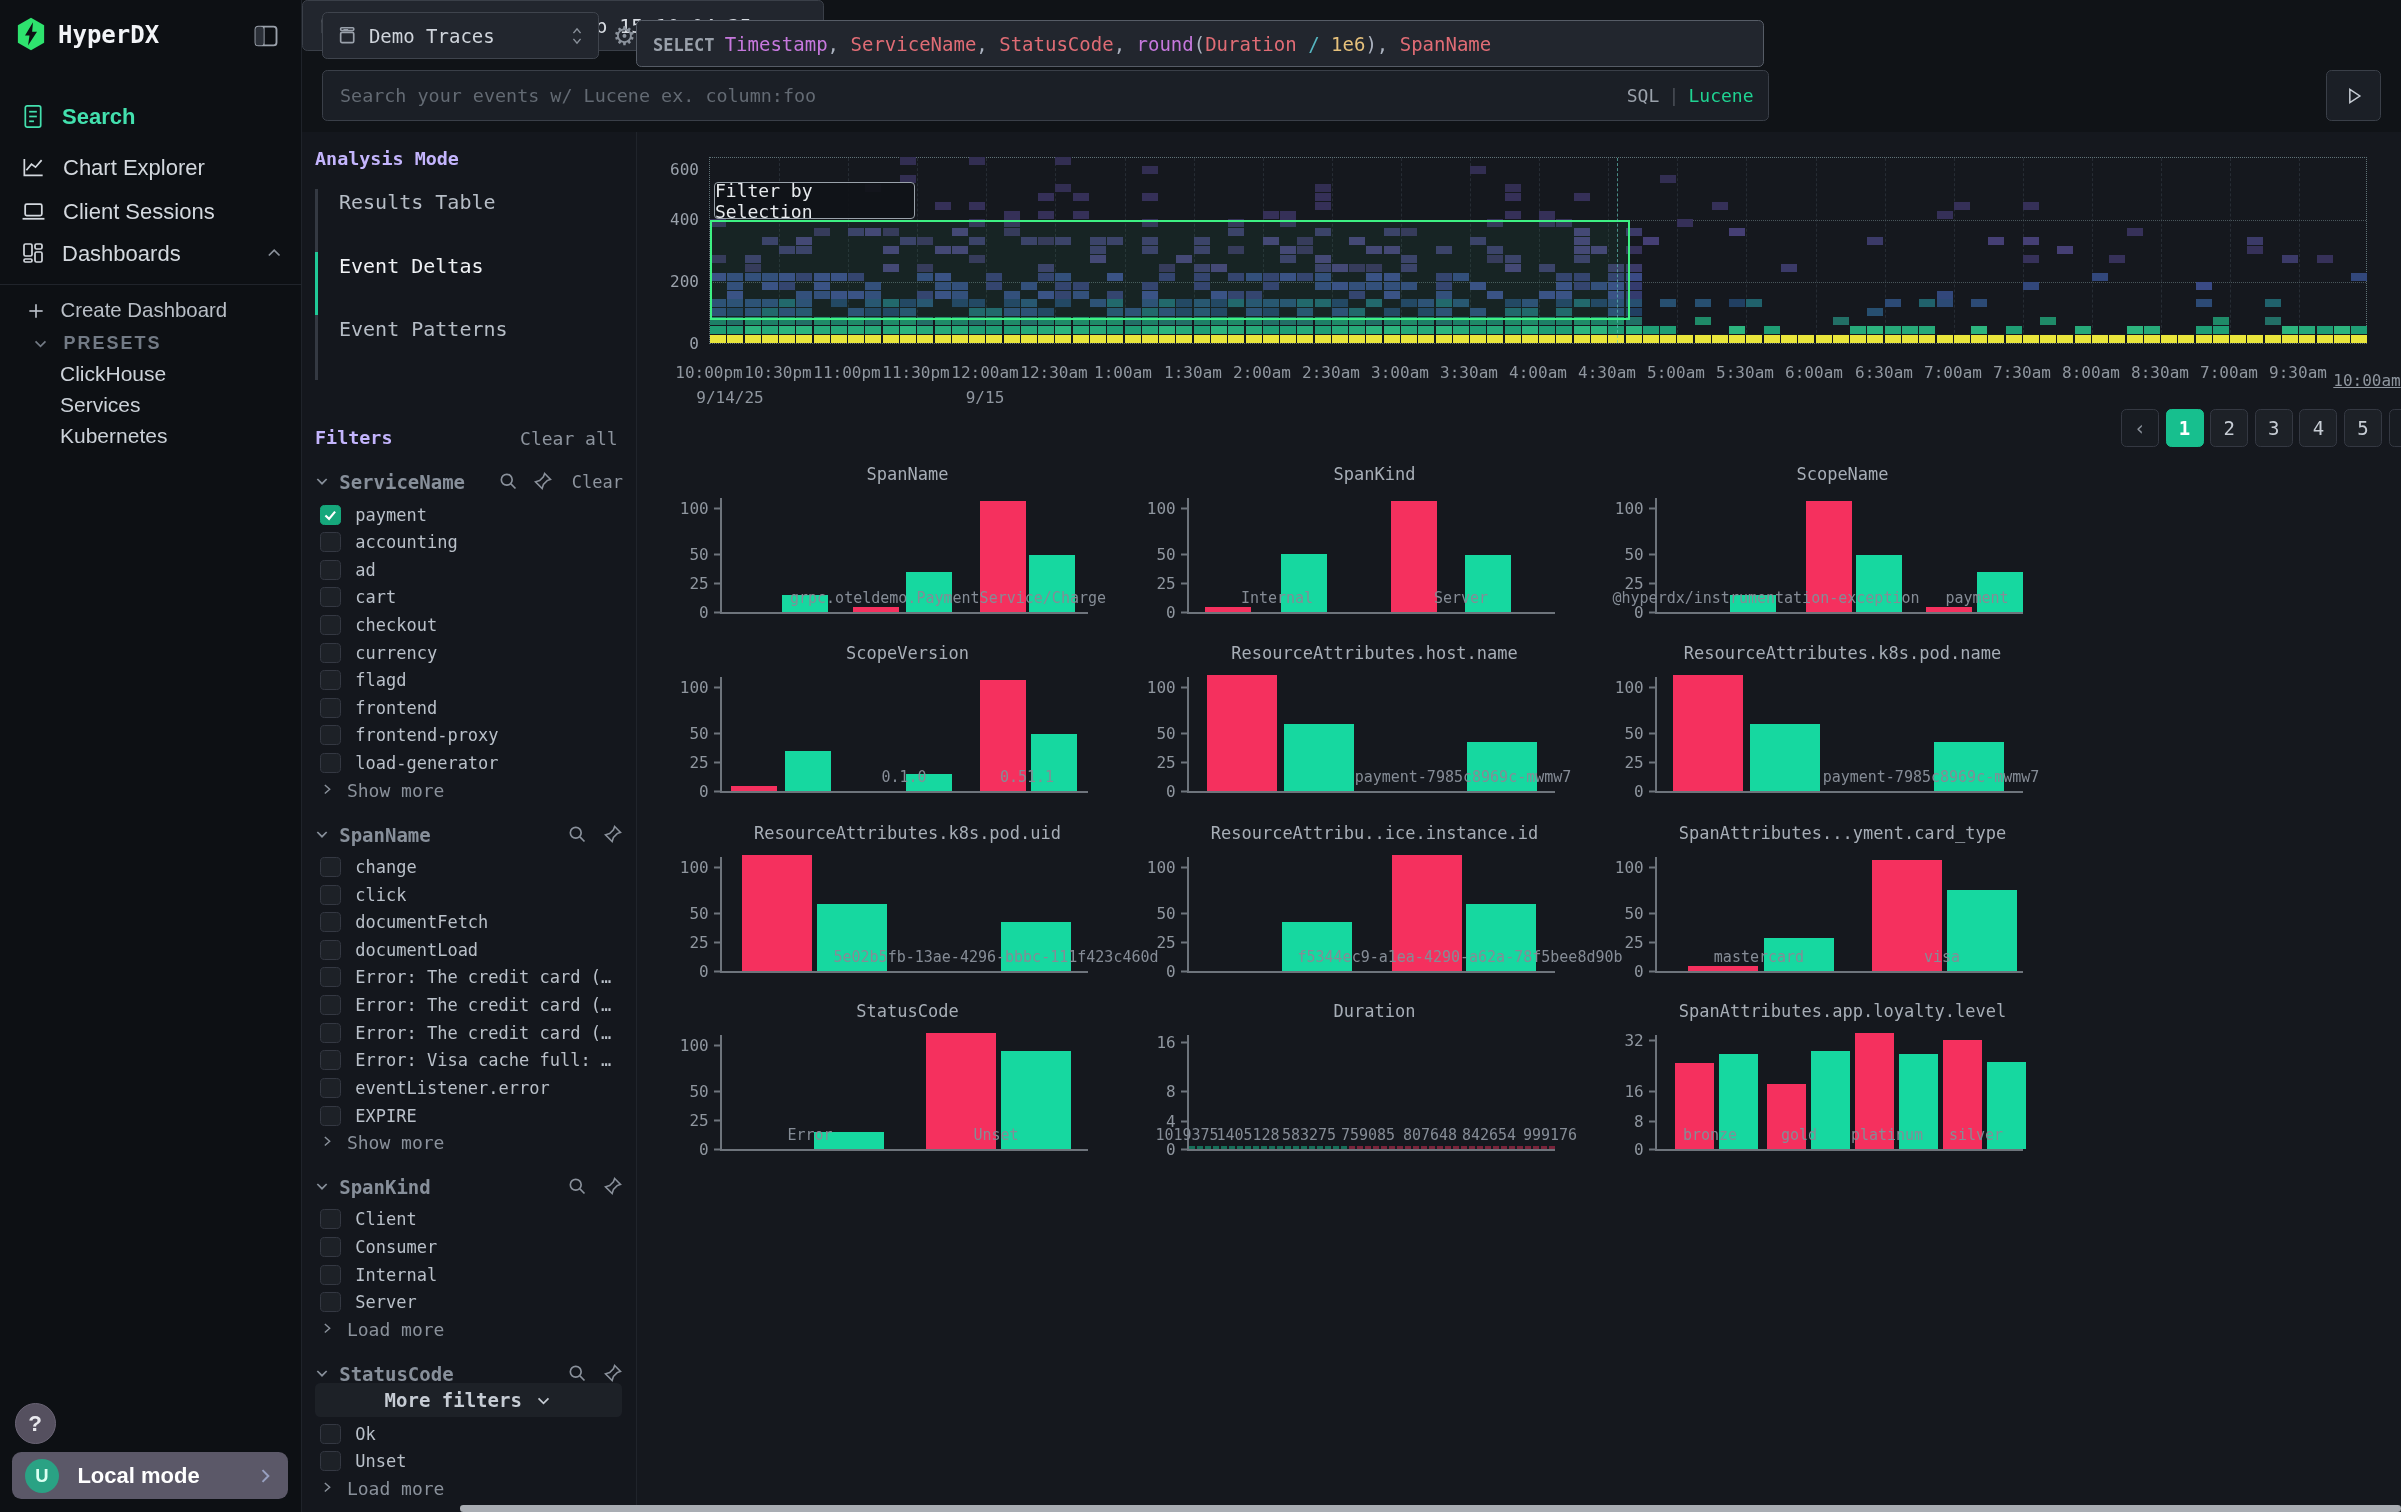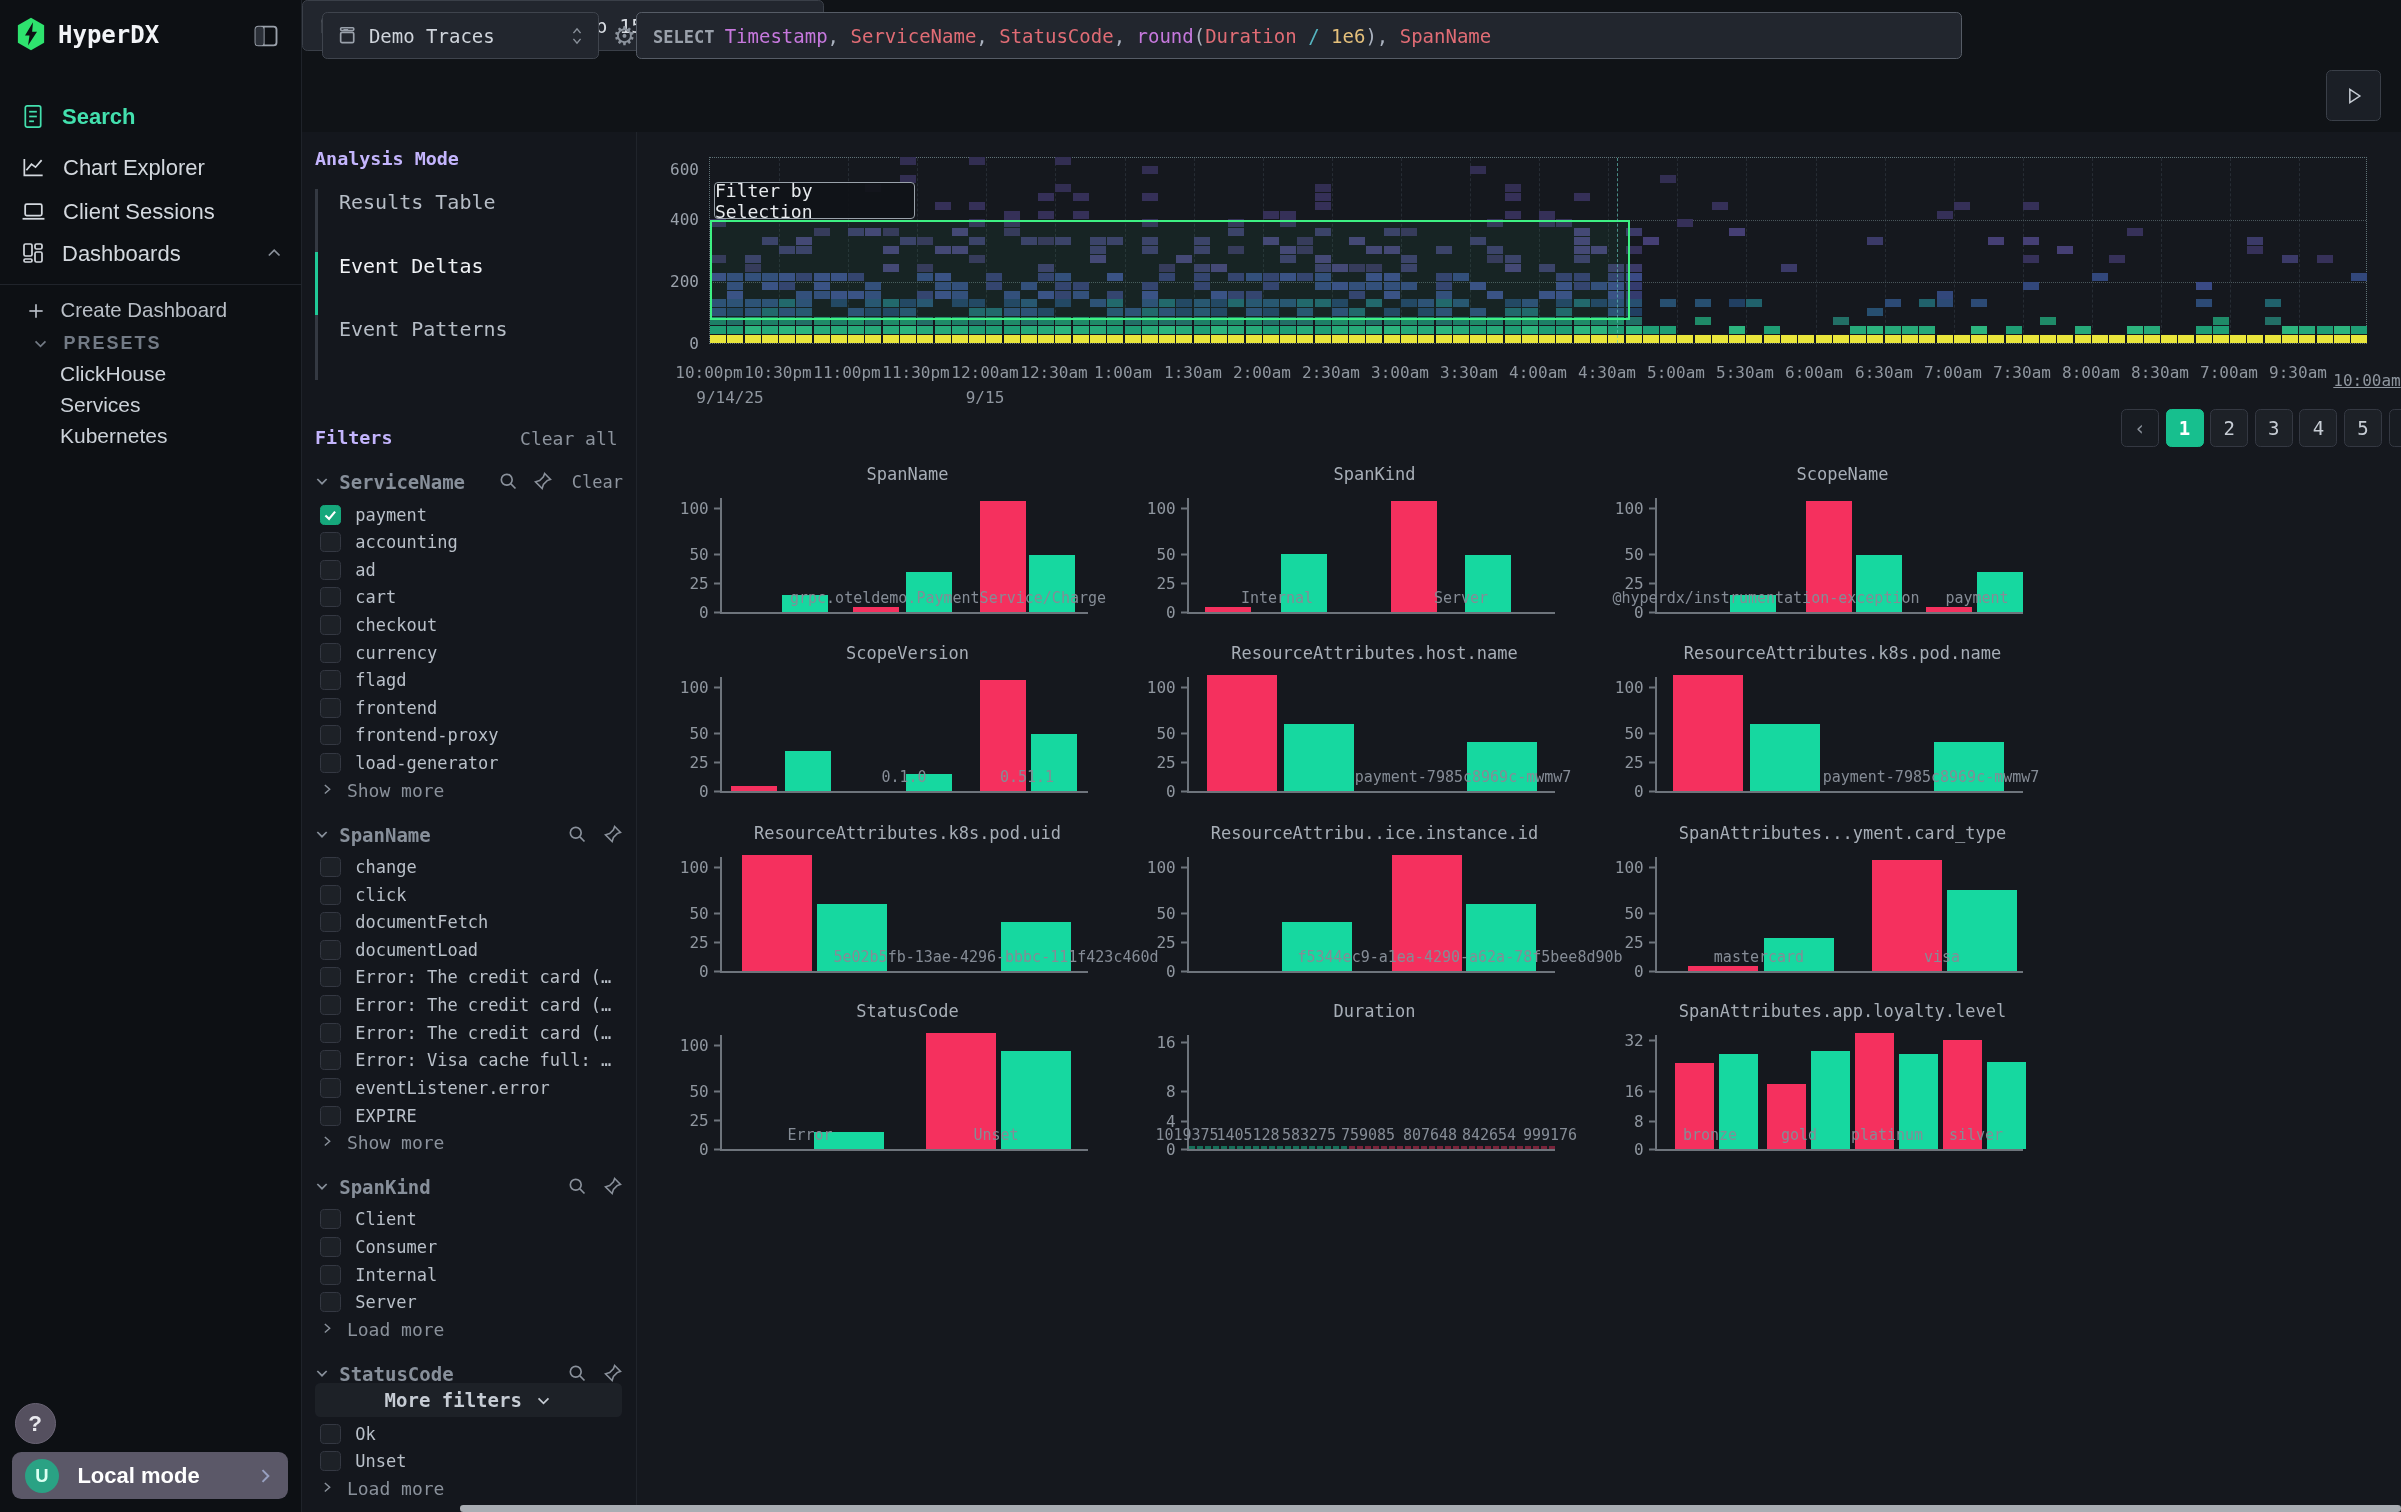--- a/index.html
+++ b/index.html
@@ -6,21 +6,21 @@
   html,body { width:2401px; height:1512px; background:#14171c; overflow:hidden;
     font-family:"DejaVu Sans Mono", monospace; }
   #app { position:relative; width:2401px; height:1512px; background:#15181e; }
 
   
   #topbar { position:absolute; left:302px; top:0; right:0; height:132px; background:#101317; }
   .tbox { position:absolute; background:#22262e; border:1.3px solid #3f444d; border-radius:5.3px; display:flex; align-items:center; }
   #source-select { left:20px; top:12px; width:277px; height:47px; padding:0 13px; gap:10.5px; cursor:pointer; }
   #source-select .lbl { color:#cfd4db; font-size:19px; flex:1; }
   #gear { position:absolute; left:308px; top:22.4px; width:29px; height:29px; color:#8a919b; font-size:26px; line-height:29px; text-align:center; cursor:pointer; font-family:"DejaVu Sans",sans-serif;}
-  #select-box { left:334px; top:12px; width:1326px; height:47px; padding:0 16px; border-color:#565c66; }
+  #select-box { left:334px; top:20px; width:1128px; height:47px; padding:0 16px; border-color:#565c66; }
   #order-box { left:1672px; top:12px; width:421px; height:47px; padding:0 16px; border-color:#565c66; }
   .tok { font-size:19px; white-space:pre; }
   .tok.kw { color:#9aa1ab; font-weight:bold; font-size:17px; }
   .tok.col { color:#c678dd; }
   .tok.field { color:#e06c75; }
   .tok.p { color:#abb2bf; }
   .tok.op { color:#56b6c2; }
   .tok.num { color:#e5c07b; }
   #search-input-wrap { position:absolute; left:20px; top:70px; width:1447px; height:51px; background:#1b1f26; border:1.3px solid #3a3f48; border-radius:5.3px; }
   #search-input { width:100%; height:100%; background:transparent; border:none; outline:none; color:#c6ccd4; font-size:18.4px; padding:0 237px 0 17px; font-family:"DejaVu Sans Mono",monospace; }
@@ -209,20 +209,28 @@
       <span class="lbl">Demo Traces</span>
       <svg width="16" height="20" viewBox="0 0 20 28" fill="none" stroke="#8a919b" stroke-width="2">
           <polyline points="5,10 10,4 15,10"></polyline>
           <polyline points="5,18 10,24 15,18"></polyline>
         </svg>
     </div>
     <div id="gear">⚙</div>
     <div class="tbox" id="select-box">
         <span id="select-tokens"><span class="tok kw">SELECT </span><span class="tok col">Timestamp</span><span class="tok p">, </span><span class="tok field">ServiceName</span><span class="tok p">, </span><span class="tok field">StatusCode</span><span class="tok p">, </span><span class="tok col">round</span><span class="tok p">(</span><span class="tok field">Duration</span><span class="tok p"> </span><span class="tok op">/</span><span class="tok p"> </span><span class="tok num">1e6</span><span class="tok p">)</span><span class="tok p">, </span><span class="tok field">SpanName</span></span>
       </div>
+    <div id="search-input-wrap">
+      <input id="search-input" placeholder="Search your events w/ Lucene ex. column:foo" style="">
+      <div id="lang-toggle">
+        <span id="lang-sql">SQL</span>
+        <span id="lang-sep">|</span>
+        <span id="lang-lucene">Lucene</span>
+      </div>
+    </div>
     <div id="date-box">
       <svg width="22.4" height="22.4" viewBox="0 0 24 24" fill="#9aa1ab">
           <rect x="3" y="5" width="18" height="17" rx="2"></rect>
           <rect x="3" y="5" width="18" height="4" fill="#7d848d"></rect>
           <rect x="7" y="2.5" width="2.4" height="4" rx="1" fill="#9aa1ab"></rect>
           <rect x="14.6" y="2.5" width="2.4" height="4" rx="1" fill="#9aa1ab"></rect>
         </svg>
       <span class="dtxt">Sep 14 22:04:35 - Sep 15 10:04:35</span>
     </div>
     <div id="run-btn">

